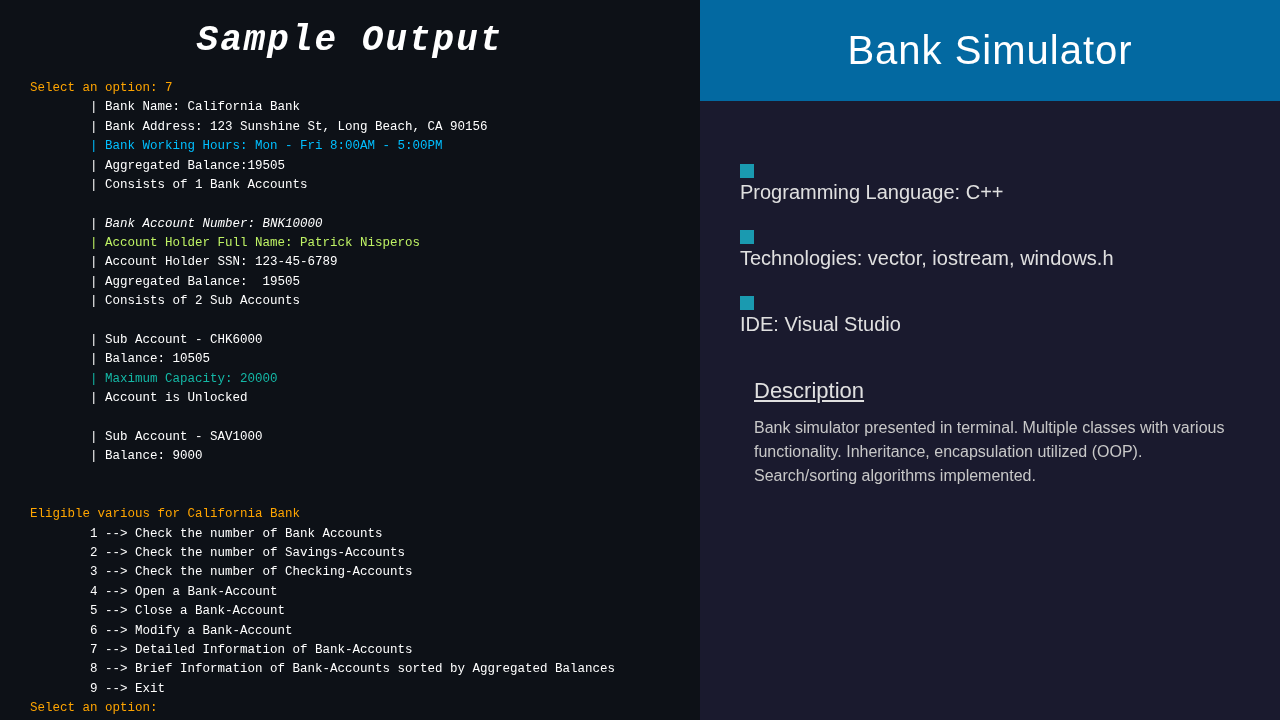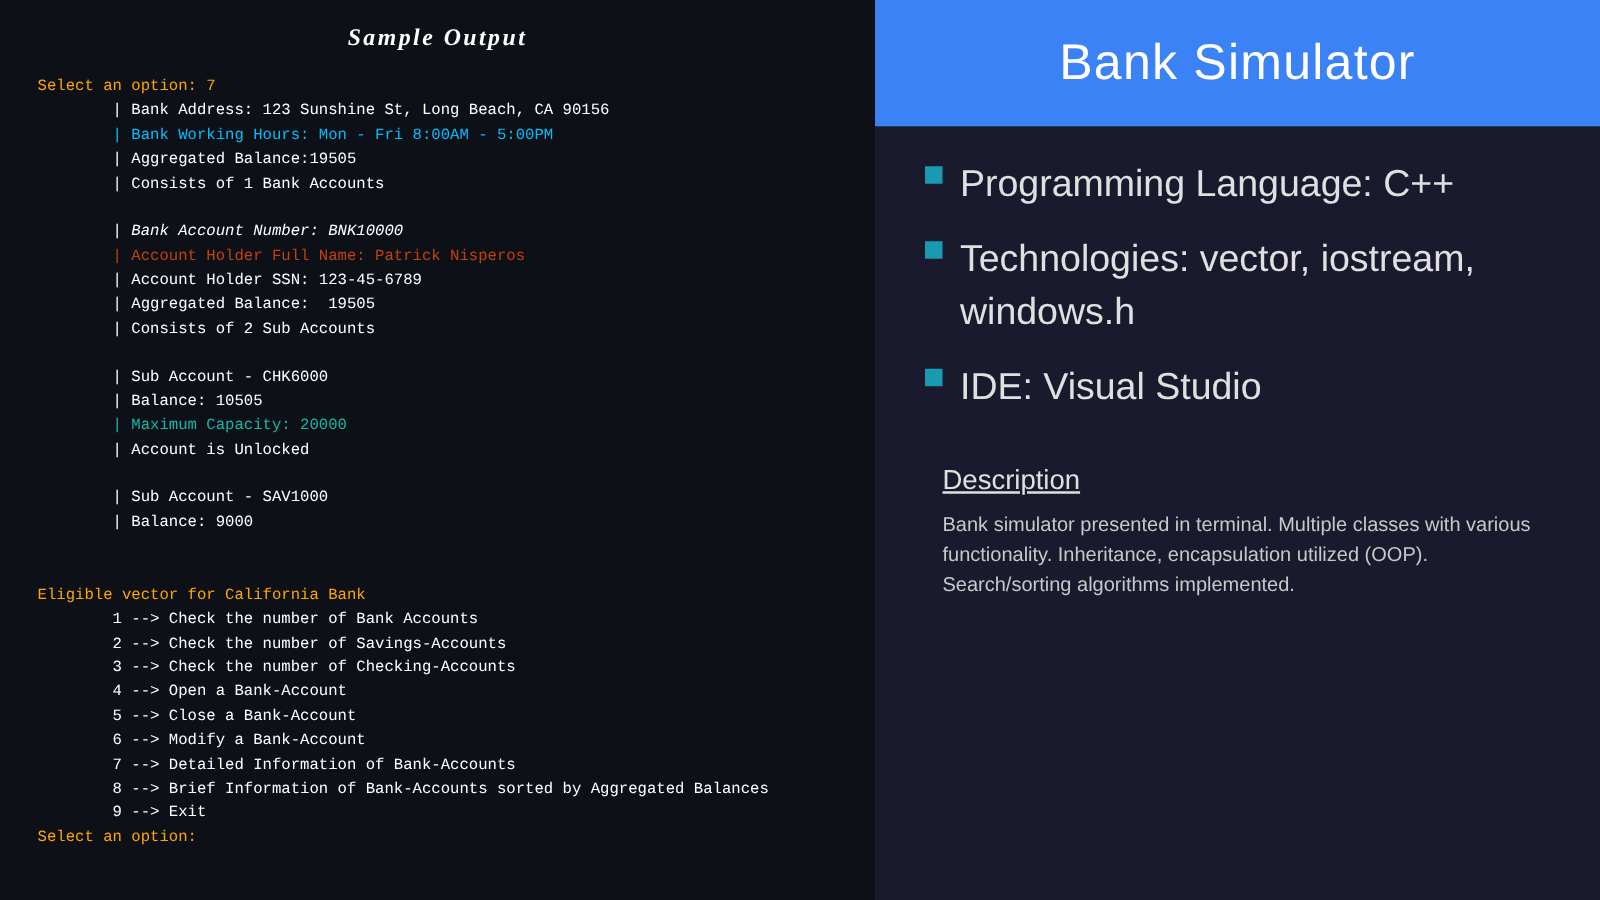--- a/index.html
+++ b/index.html
@@ -17,22 +17,22 @@
       width: 700px;
       height: 720px;
       background-color: #0d1117;
       padding: 20px 30px;
       overflow: hidden;
     }
 
     .sample-output-title {
       text-align: center;
       color: #ffffff;
-      font-family: Liberation Serif, serif;
-      font-size: 19px;
+      font-family: Liberation Mono, monospace;
+      font-size: 36px;
       font-style: italic;
       font-weight: bold;
       margin-bottom: 18px;
       letter-spacing: 2px;
     }
 
     .terminal-text {
       font-family: 'Courier New', monospace;
       font-size: 12.5px;
       line-height: 1.55;
@@ -44,24 +44,24 @@
     .right-panel {
       width: 580px;
       height: 720px;
       background-color: #1a1a2e;
       display: flex;
       flex-direction: column;
       padding: 0;
     }
 
     .bank-simulator-header {
-      background-color: #3b82f6;
+      background-color: #0369a1;
       width: 100%;
       padding: 28px 30px;
-      margin-bottom: 16px;
+      margin-bottom: 47px;
     }
 
     .bank-simulator-title {
       color: #ffffff;
       font-size: 40px;
       font-weight: 300;
       letter-spacing: 1px;
       text-align: center;
     }
 
@@ -71,23 +71,24 @@
 
     .bullet-list {
       list-style: none;
       margin-bottom: 30px;
     }
 
     .bullet-item {
       display: flex;
       align-items: flex-start;
       color: #e0e0e0;
-      font-size: 30px;
+      font-size: 20px;
       margin-bottom: 18px;
       line-height: 1.4;
+      flex-direction: column;
     }
 
     .bullet-square {
       width: 14px;
       height: 14px;
       min-width: 14px;
       background-color: #1a9ab0;
       margin-right: 14px;
       margin-top: 6px;
     }
@@ -108,41 +109,42 @@
       font-size: 16px;
       line-height: 1.5;
     }
   </style>
 </head>
 <body>
 
 <div class="left-panel">
   <div class="sample-output-title">Sample Output</div>
   <div class="terminal-text" id="terminal-output"><span style="color: rgb(255, 165, 0);">Select an option: 7
+</span><span style="color: rgb(255, 255, 255);">        | Bank Name: California Bank
 </span><span style="color: rgb(255, 255, 255);">        | Bank Address: 123 Sunshine St, Long Beach, CA 90156
 </span><span style="color: rgb(0, 191, 255);">        | Bank Working Hours: Mon - Fri 8:00AM - 5:00PM
 </span><span style="color: rgb(255, 255, 255);">        | Aggregated Balance:19505
 </span><span style="color: rgb(255, 255, 255);">        | Consists of 1 Bank Accounts
 </span><span style="color: rgb(255, 255, 255);">
 </span><span style="color: rgb(255, 255, 255); font-style: italic;">        | Bank Account Number: BNK10000
-</span><span style="color: #c2410c;">        | Account Holder Full Name: Patrick Nisperos
+</span><span style="color: #bef264;">        | Account Holder Full Name: Patrick Nisperos
 </span><span style="color: rgb(255, 255, 255);">        | Account Holder SSN: 123-45-6789
 </span><span style="color: rgb(255, 255, 255);">        | Aggregated Balance:  19505
 </span><span style="color: rgb(255, 255, 255);">        | Consists of 2 Sub Accounts
 </span><span style="color: rgb(255, 255, 255);">
 </span><span style="color: rgb(255, 255, 255);">        | Sub Account - CHK6000
 </span><span style="color: rgb(255, 255, 255);">        | Balance: 10505
 </span><span style="color: #14b8a6;">        | Maximum Capacity: 20000
 </span><span style="color: rgb(255, 255, 255);">        | Account is Unlocked
 </span><span style="color: rgb(255, 255, 255);">
 </span><span style="color: rgb(255, 255, 255);">        | Sub Account - SAV1000
 </span><span style="color: rgb(255, 255, 255);">        | Balance: 9000
 </span><span style="color: rgb(255, 255, 255);">
 </span><span style="color: rgb(255, 255, 255);">
-</span><span style="color: rgb(255, 165, 0);">Eligible vector for California Bank
+</span><span style="color: rgb(255, 165, 0);">Eligible various for California Bank
 </span><span style="color: rgb(255, 255, 255);">        1 --&gt; Check the number of Bank Accounts
 </span><span style="color: rgb(255, 255, 255);">        2 --&gt; Check the number of Savings-Accounts
 </span><span style="color: rgb(255, 255, 255);">        3 --&gt; Check the number of Checking-Accounts
 </span><span style="color: rgb(255, 255, 255);">        4 --&gt; Open a Bank-Account
 </span><span style="color: rgb(255, 255, 255); font-family: Liberation Mono, monospace;">        5 --&gt; Close a Bank-Account
 </span><span style="color: rgb(255, 255, 255);">        6 --&gt; Modify a Bank-Account
 </span><span style="color: rgb(255, 255, 255);">        7 --&gt; Detailed Information of Bank-Accounts
 </span><span style="color: rgb(255, 255, 255);">        8 --&gt; Brief Information of Bank-Accounts sorted by Aggregated Balances
 </span><span style="color: rgb(255, 255, 255);">        9 --&gt; Exit
 </span><span style="color: rgb(255, 165, 0);">Select an option:

